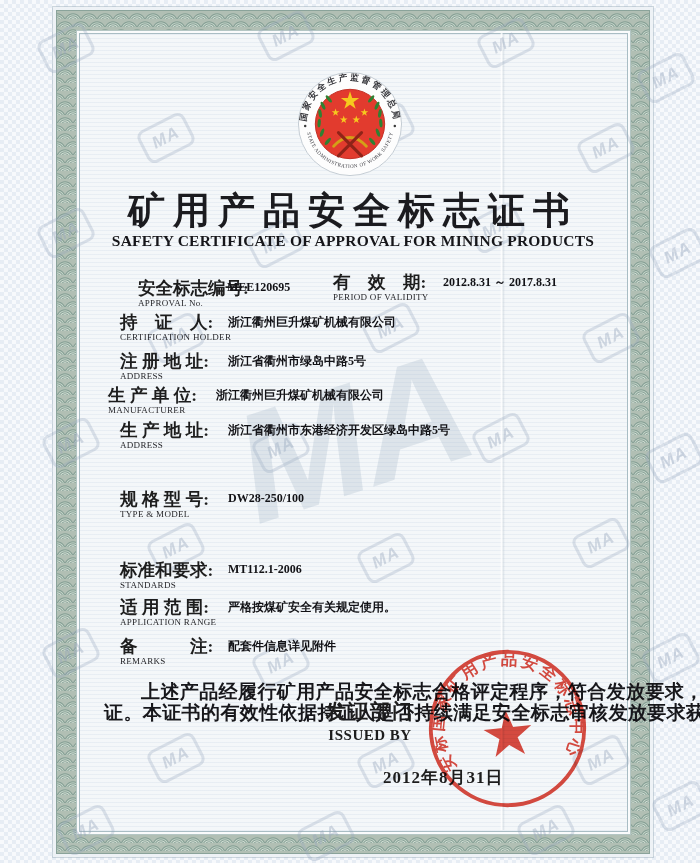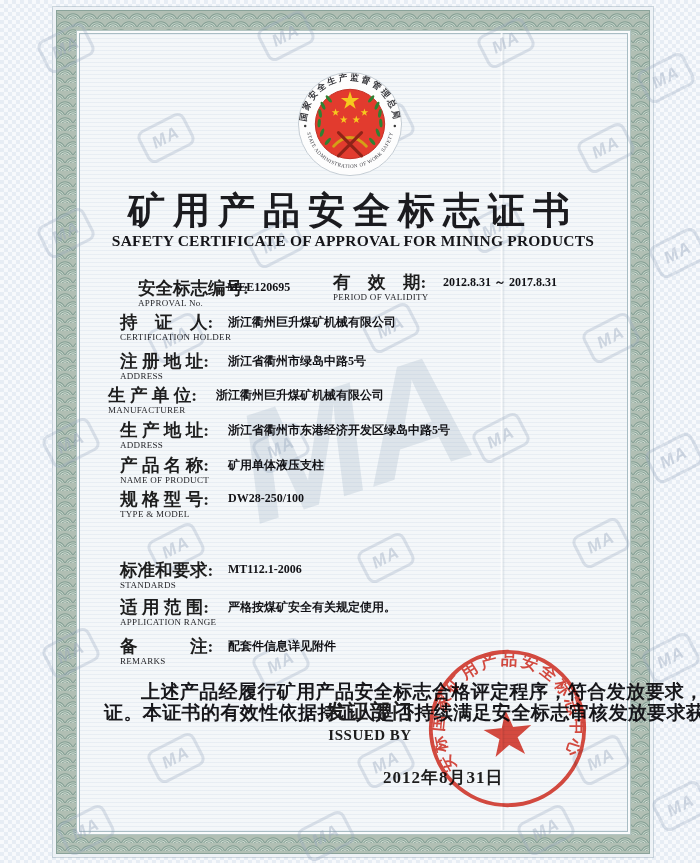--- a/index.html
+++ b/index.html
@@ -194,27 +194,20 @@
         </div>
       <div class="fval">浙江衢州巨升煤矿机械有限公司</div>
     </div>
     <div class="field" style="left:120px;top:421px">
       <div class="flabel">
           <div class="cn">生 产 地 址:</div>
       <div class="en">ADDRESS</div>
         </div>
       <div class="fval">浙江省衢州市东港经济开发区绿岛中路5号</div>
     </div>
-    <div class="field" style="left:120px;top:456px">
-      <div class="flabel">
-          <div class="cn">产 品 名 称:</div>
-      <div class="en">NAME OF PRODUCT</div>
-        </div>
-      <div class="fval">矿用单体液压支柱</div>
-    </div>
     <div class="field" style="left:120px;top:490px">
       <div class="flabel">
           <div class="cn">规 格 型 号:</div>
       <div class="en">TYPE &amp; MODEL</div>
         </div>
       <div class="fval">DW28-250/100</div>
     </div>
     <div class="field" style="left:120px;top:561px">
       <div class="flabel">
           <div class="cn">标准和要求:</div>

